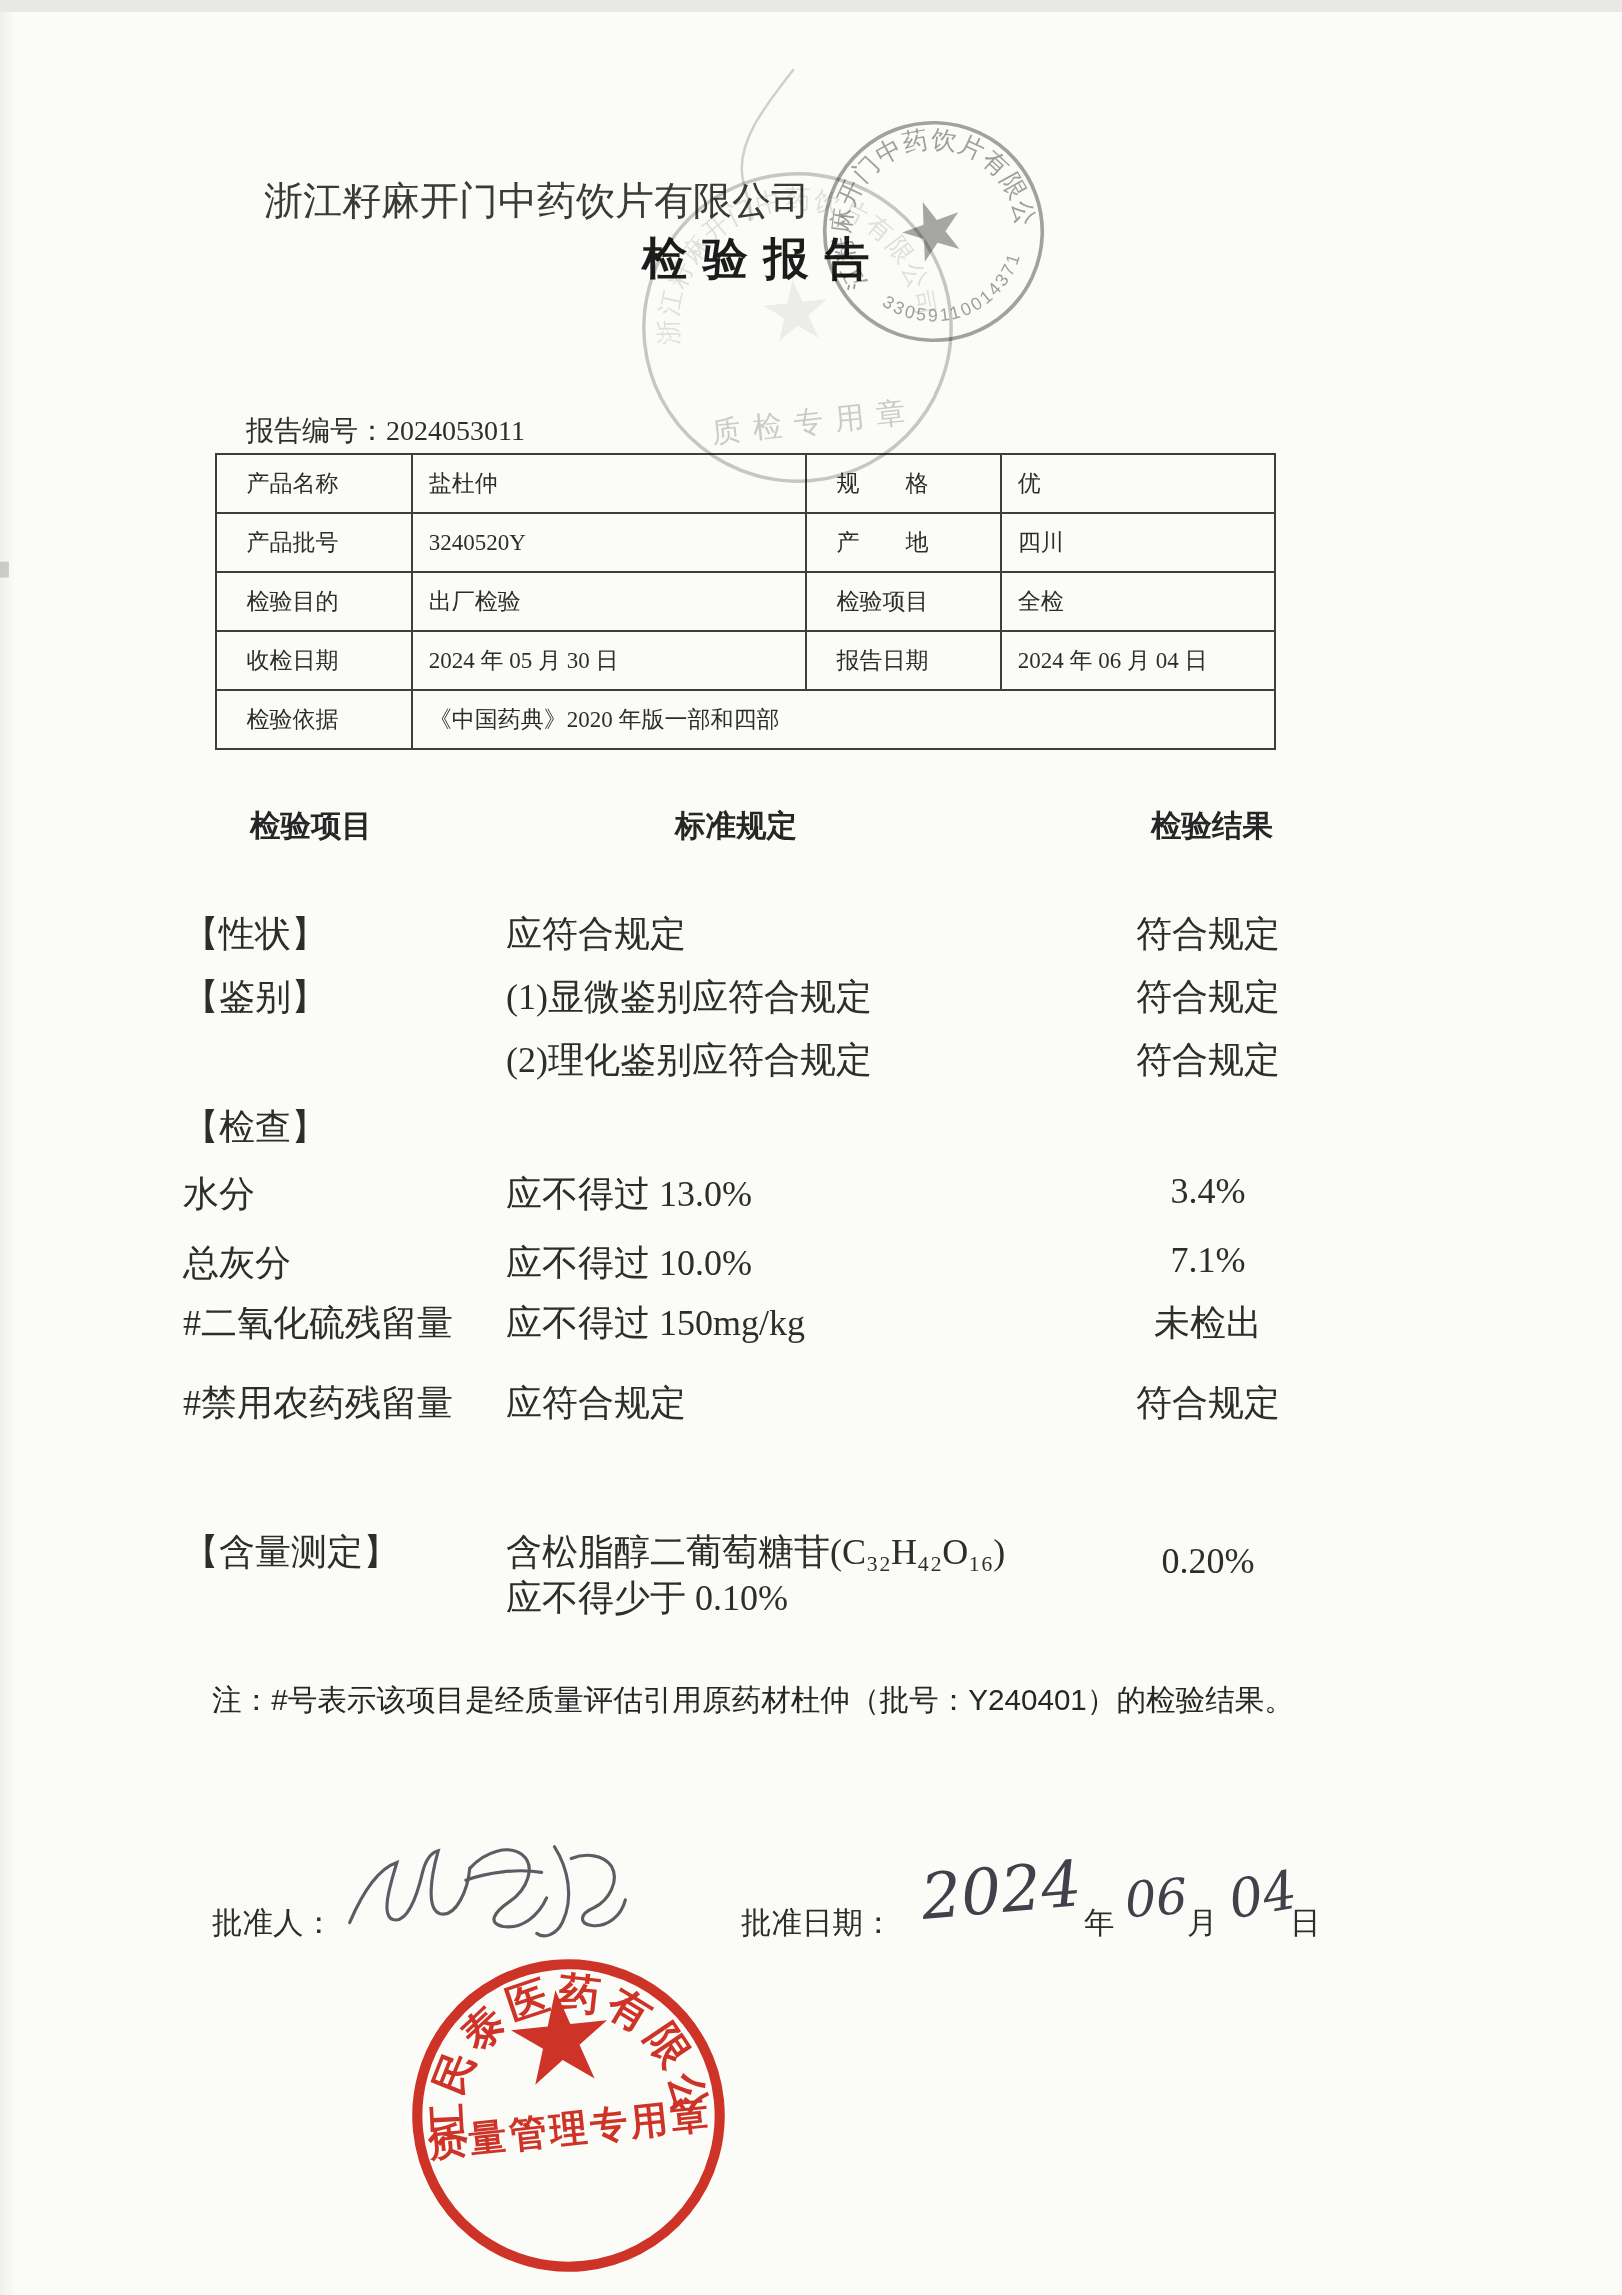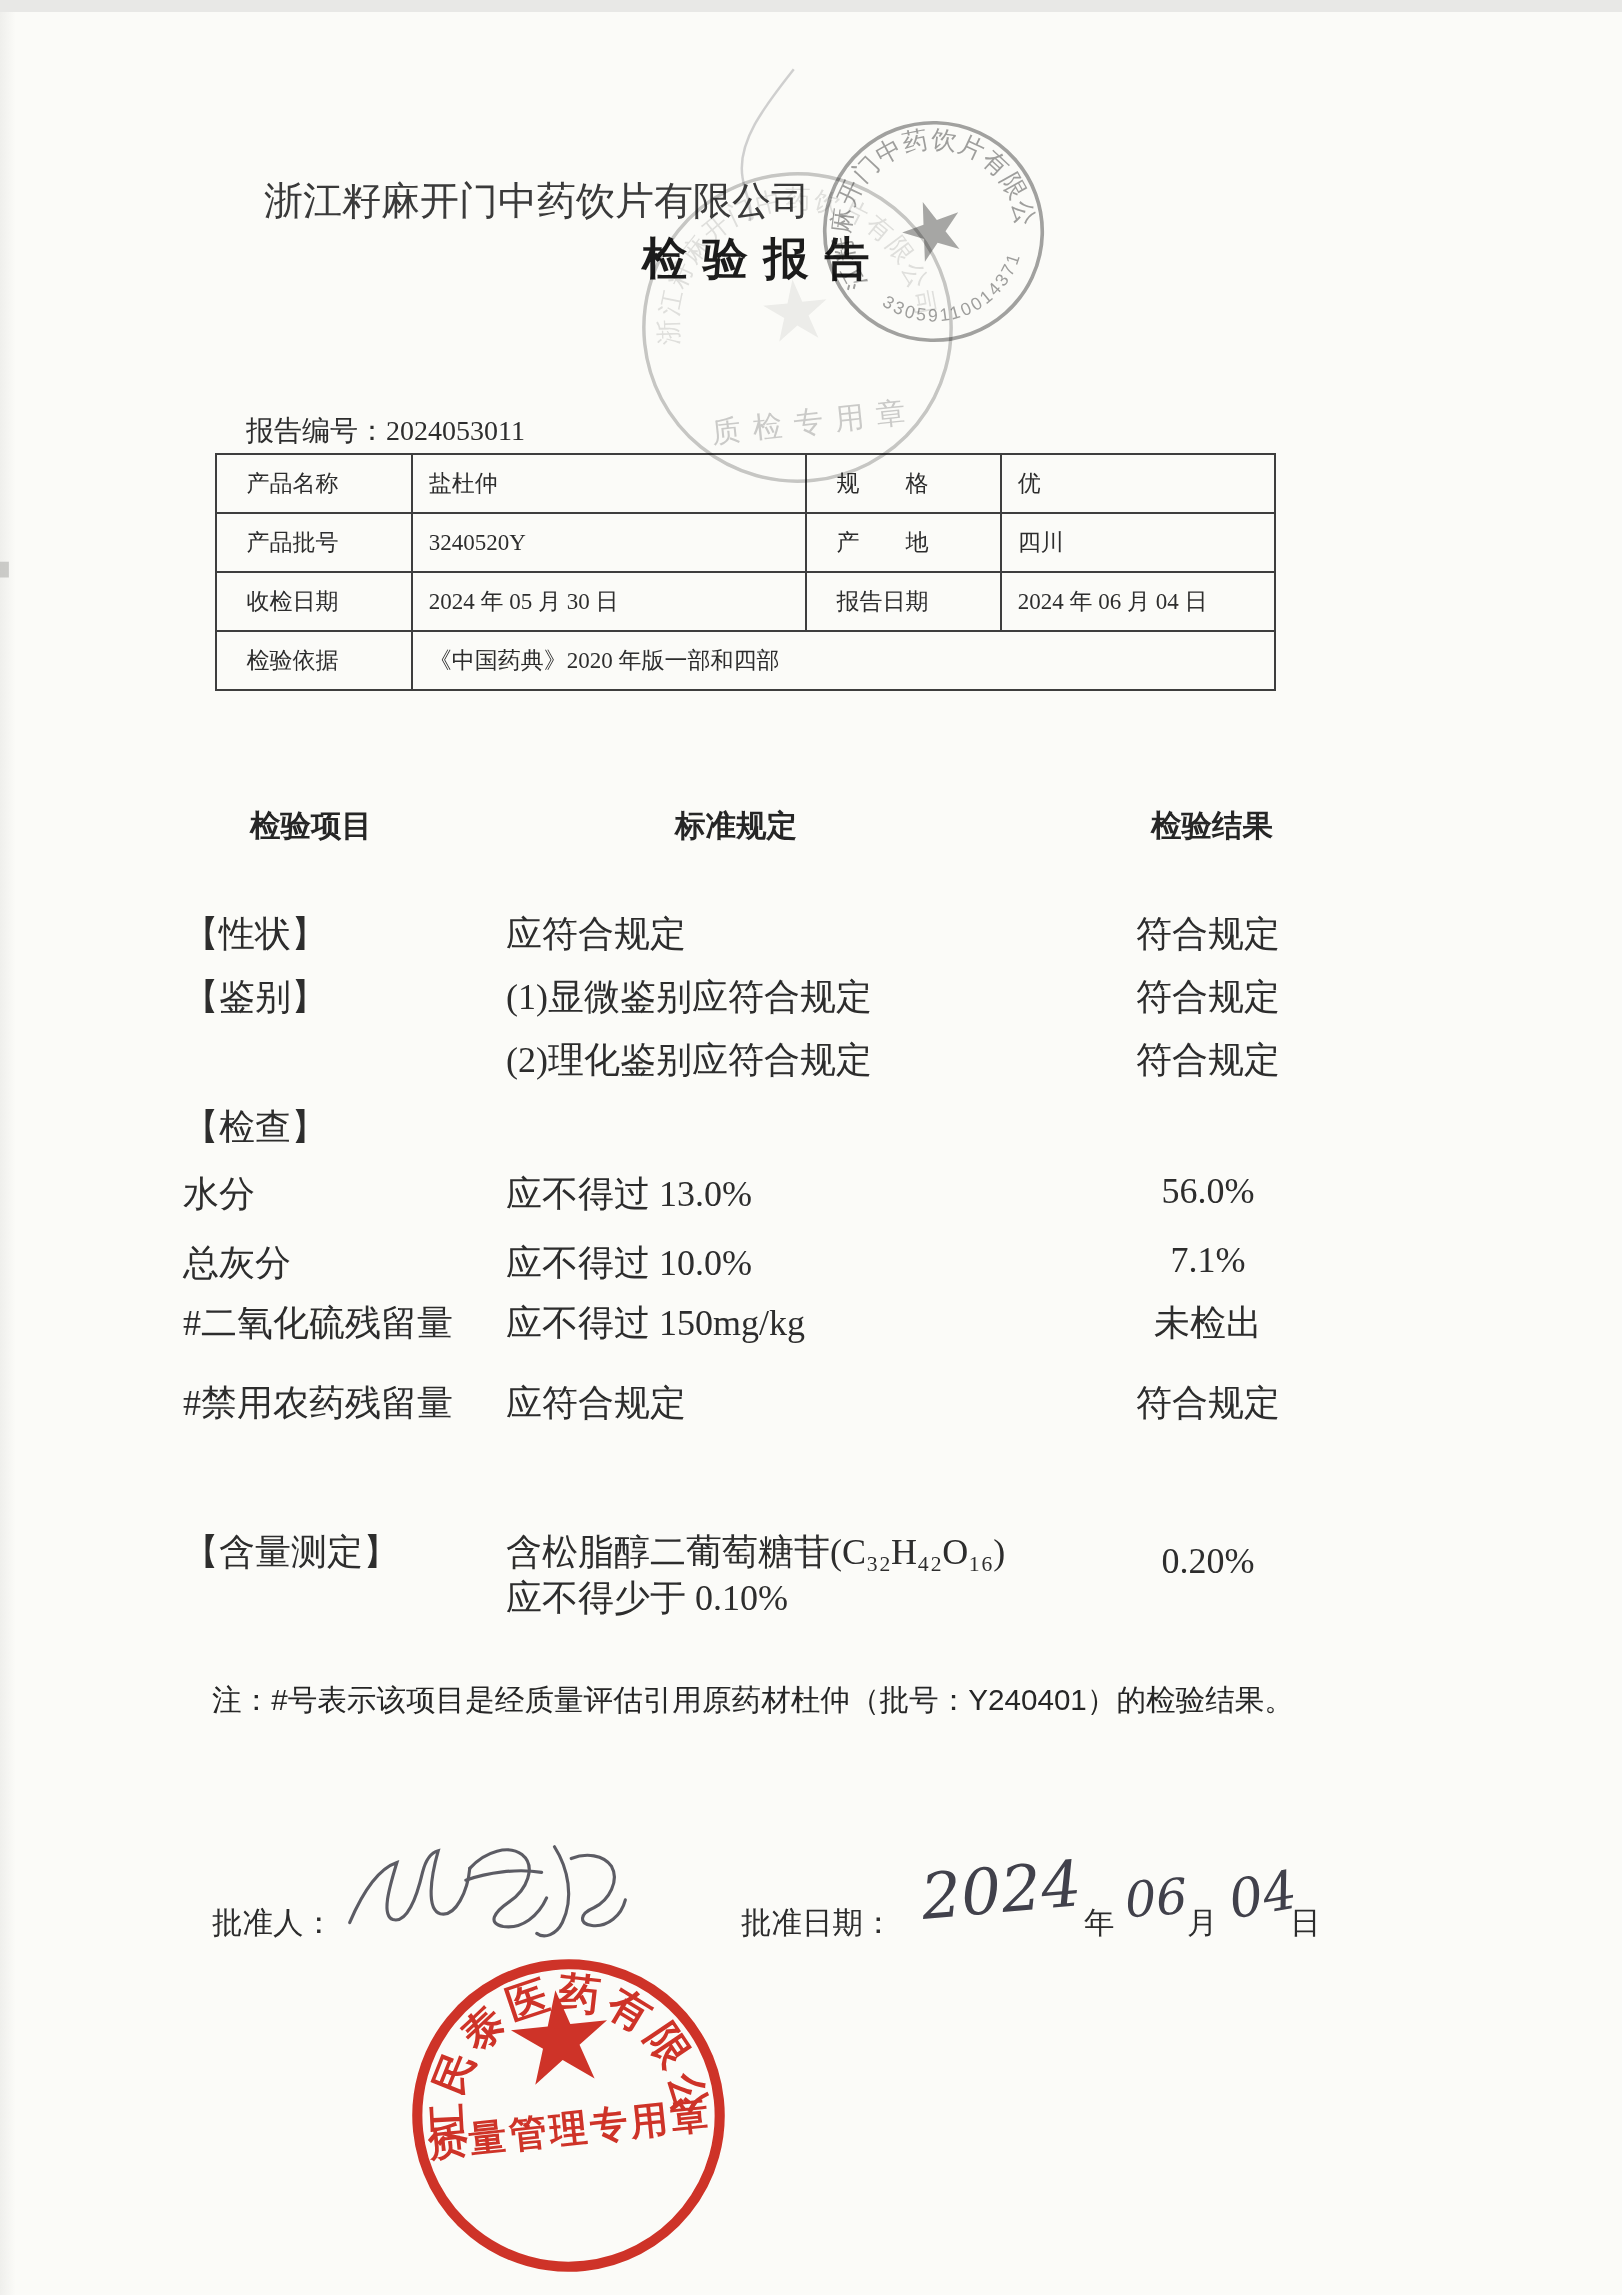--- a/index.html
+++ b/index.html
@@ -82,20 +82,26 @@
       <td class="lbl">规　　格</td>
       <td>优</td>
     </tr>
     <tr>
       <td class="lbl">产品批号</td>
       <td>3240520Y</td>
       <td class="lbl">产　　地</td>
       <td>四川</td>
     </tr>
     <tr>
+      <td class="lbl">检验目的</td>
+      <td>出厂检验</td>
+      <td class="lbl">检验项目</td>
+      <td>全检</td>
+    </tr>
+    <tr>
       <td class="lbl">收检日期</td>
       <td>2024 年 05 月 30 日</td>
       <td class="lbl">报告日期</td>
       <td>2024 年 06 月 04 日</td>
     </tr>
     <tr>
       <td class="lbl">检验依据</td>
       <td colspan="3">《中国药典》2020 年版一部和四部</td>
     </tr>
   </tbody>
@@ -121,21 +127,21 @@
     <div class="rres">符合规定</div>
   </div>
   <div class="rrow" style="top:1091px">
     <div class="ritem">【检查】</div>
     <div class="rspec"></div>
     <div class="rres"></div>
   </div>
   <div class="rrow" style="top:1158px">
     <div class="ritem">水分</div>
     <div class="rspec">应不得过 13.0%</div>
-    <div class="rres">56.0%</div>
+    <div class="rres">3.4%</div>
   </div>
   <div class="rrow" style="top:1227px">
     <div class="ritem">总灰分</div>
     <div class="rspec">应不得过 10.0%</div>
     <div class="rres">7.1%</div>
   </div>
   <div class="rrow" style="top:1287px">
     <div class="ritem">#二氧化硫残留量</div>
     <div class="rspec">应不得过 150mg/kg</div>
     <div class="rres">未检出</div>

